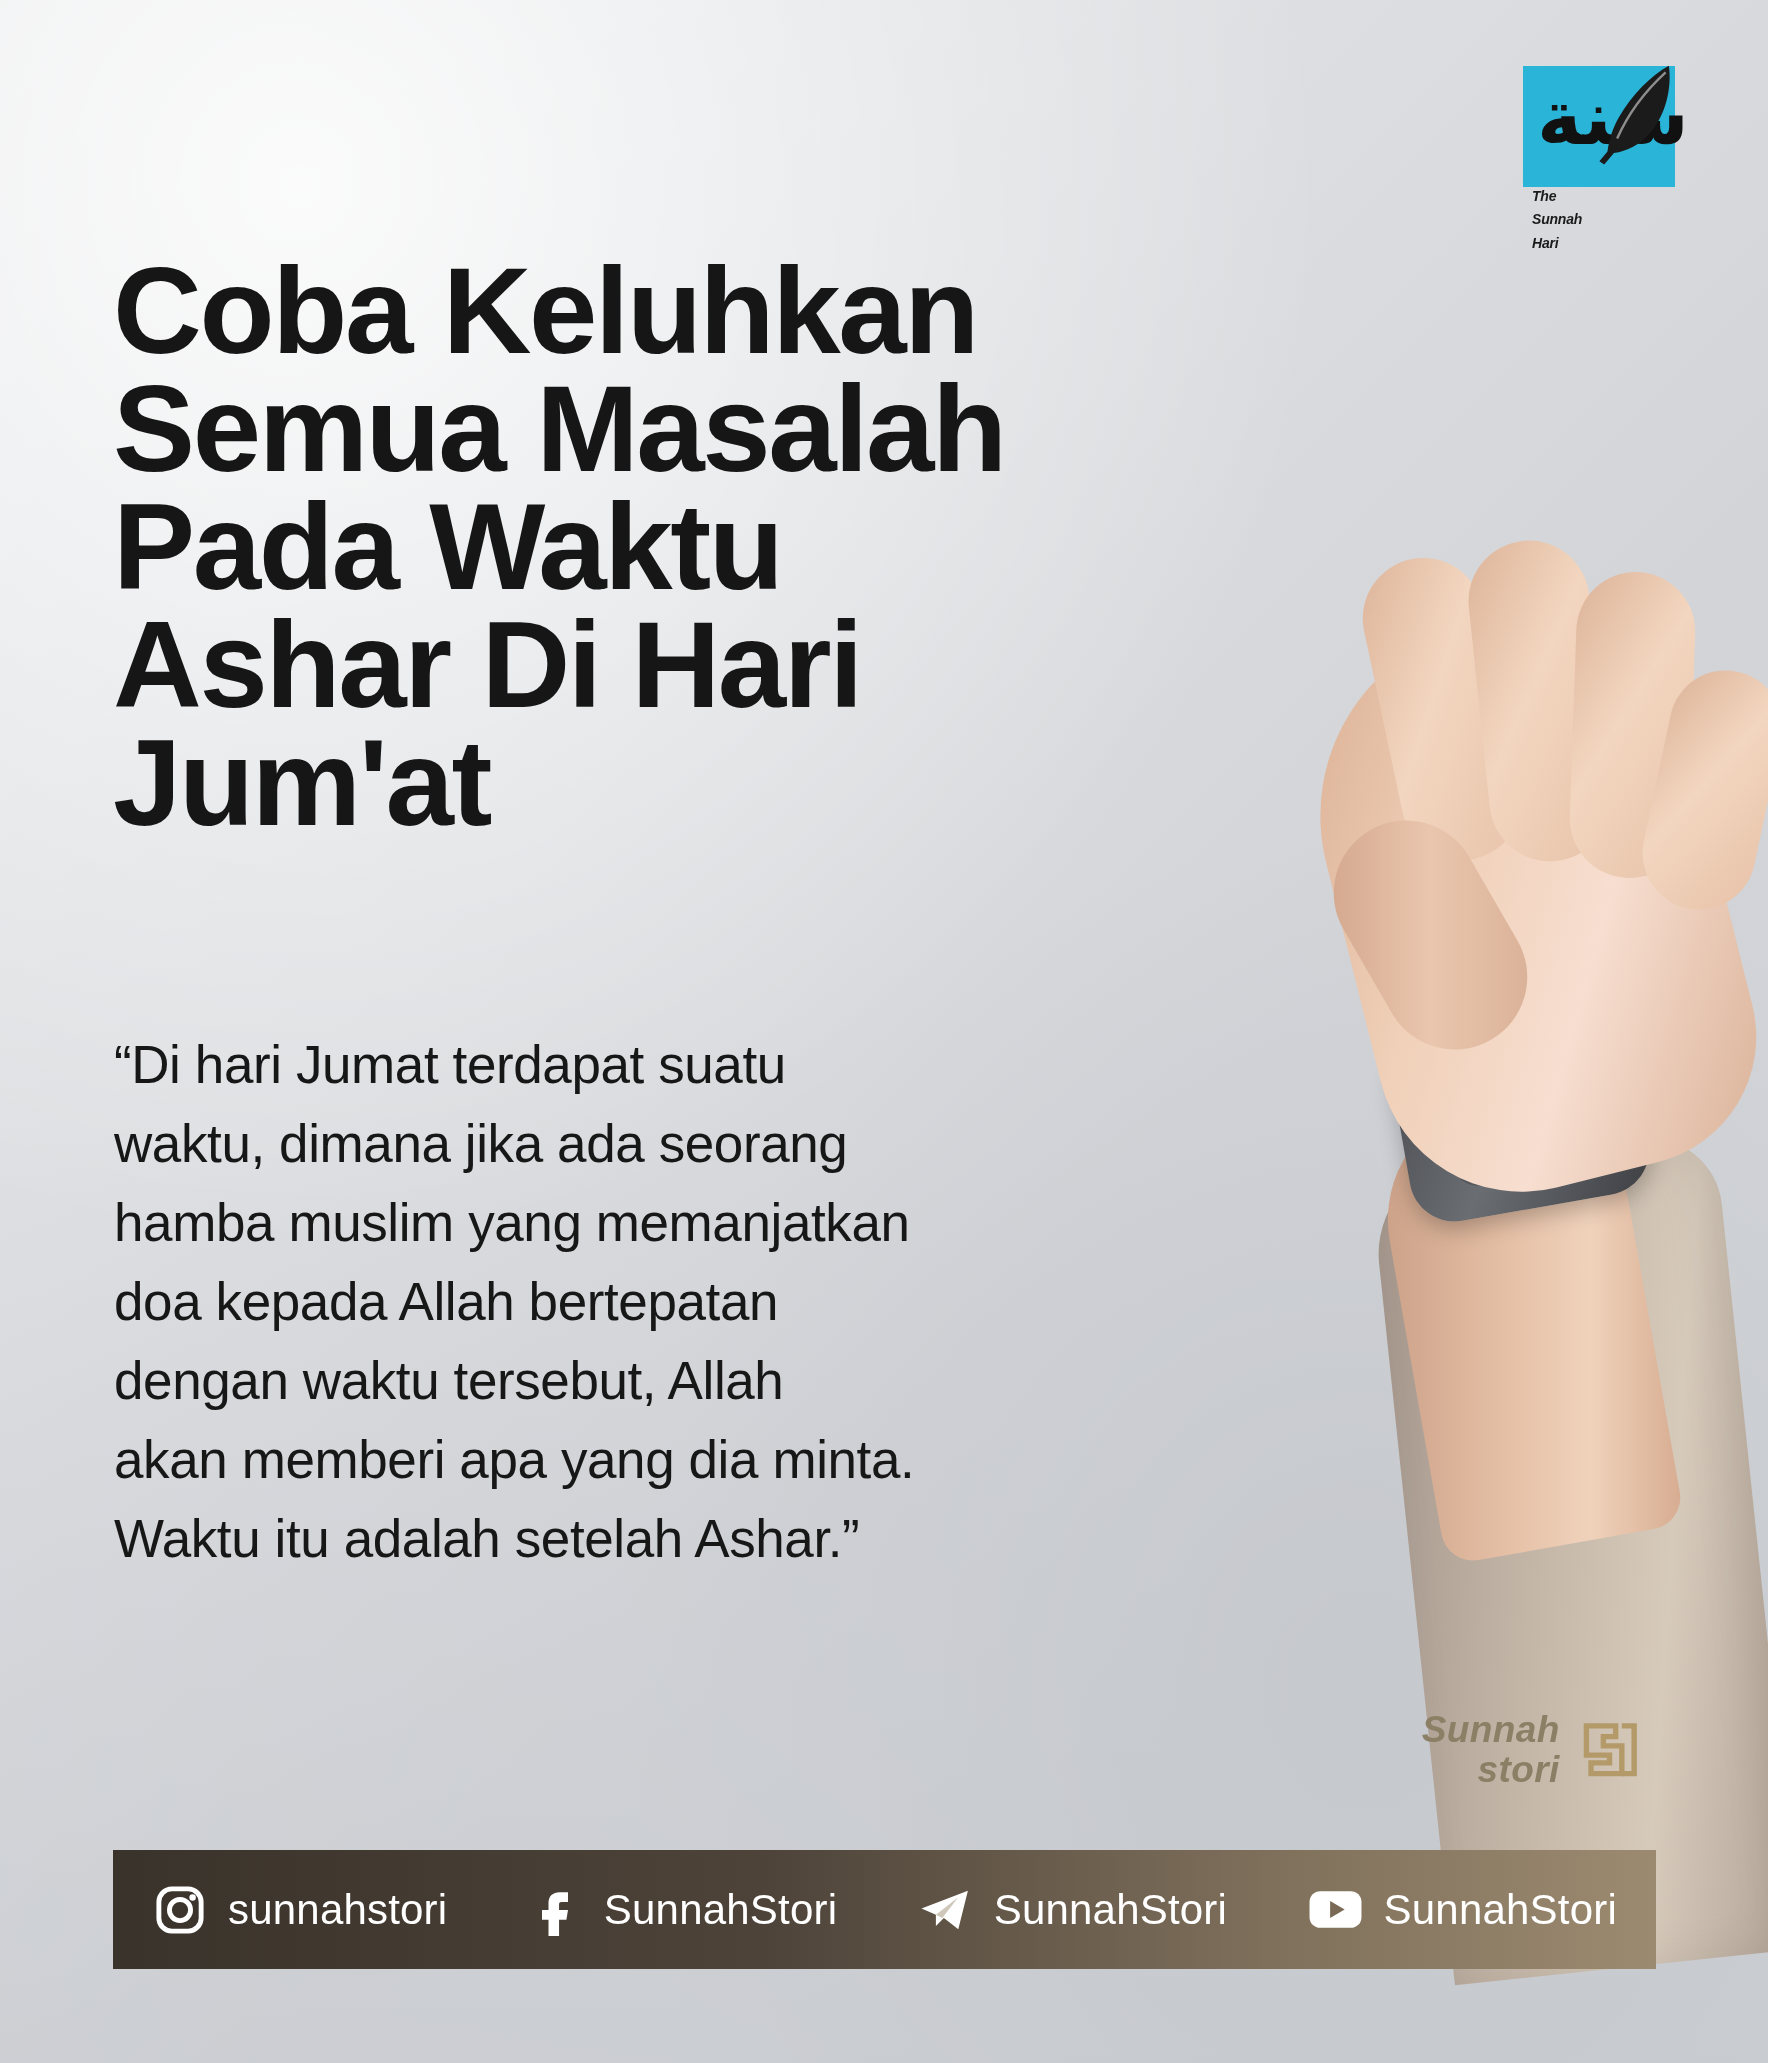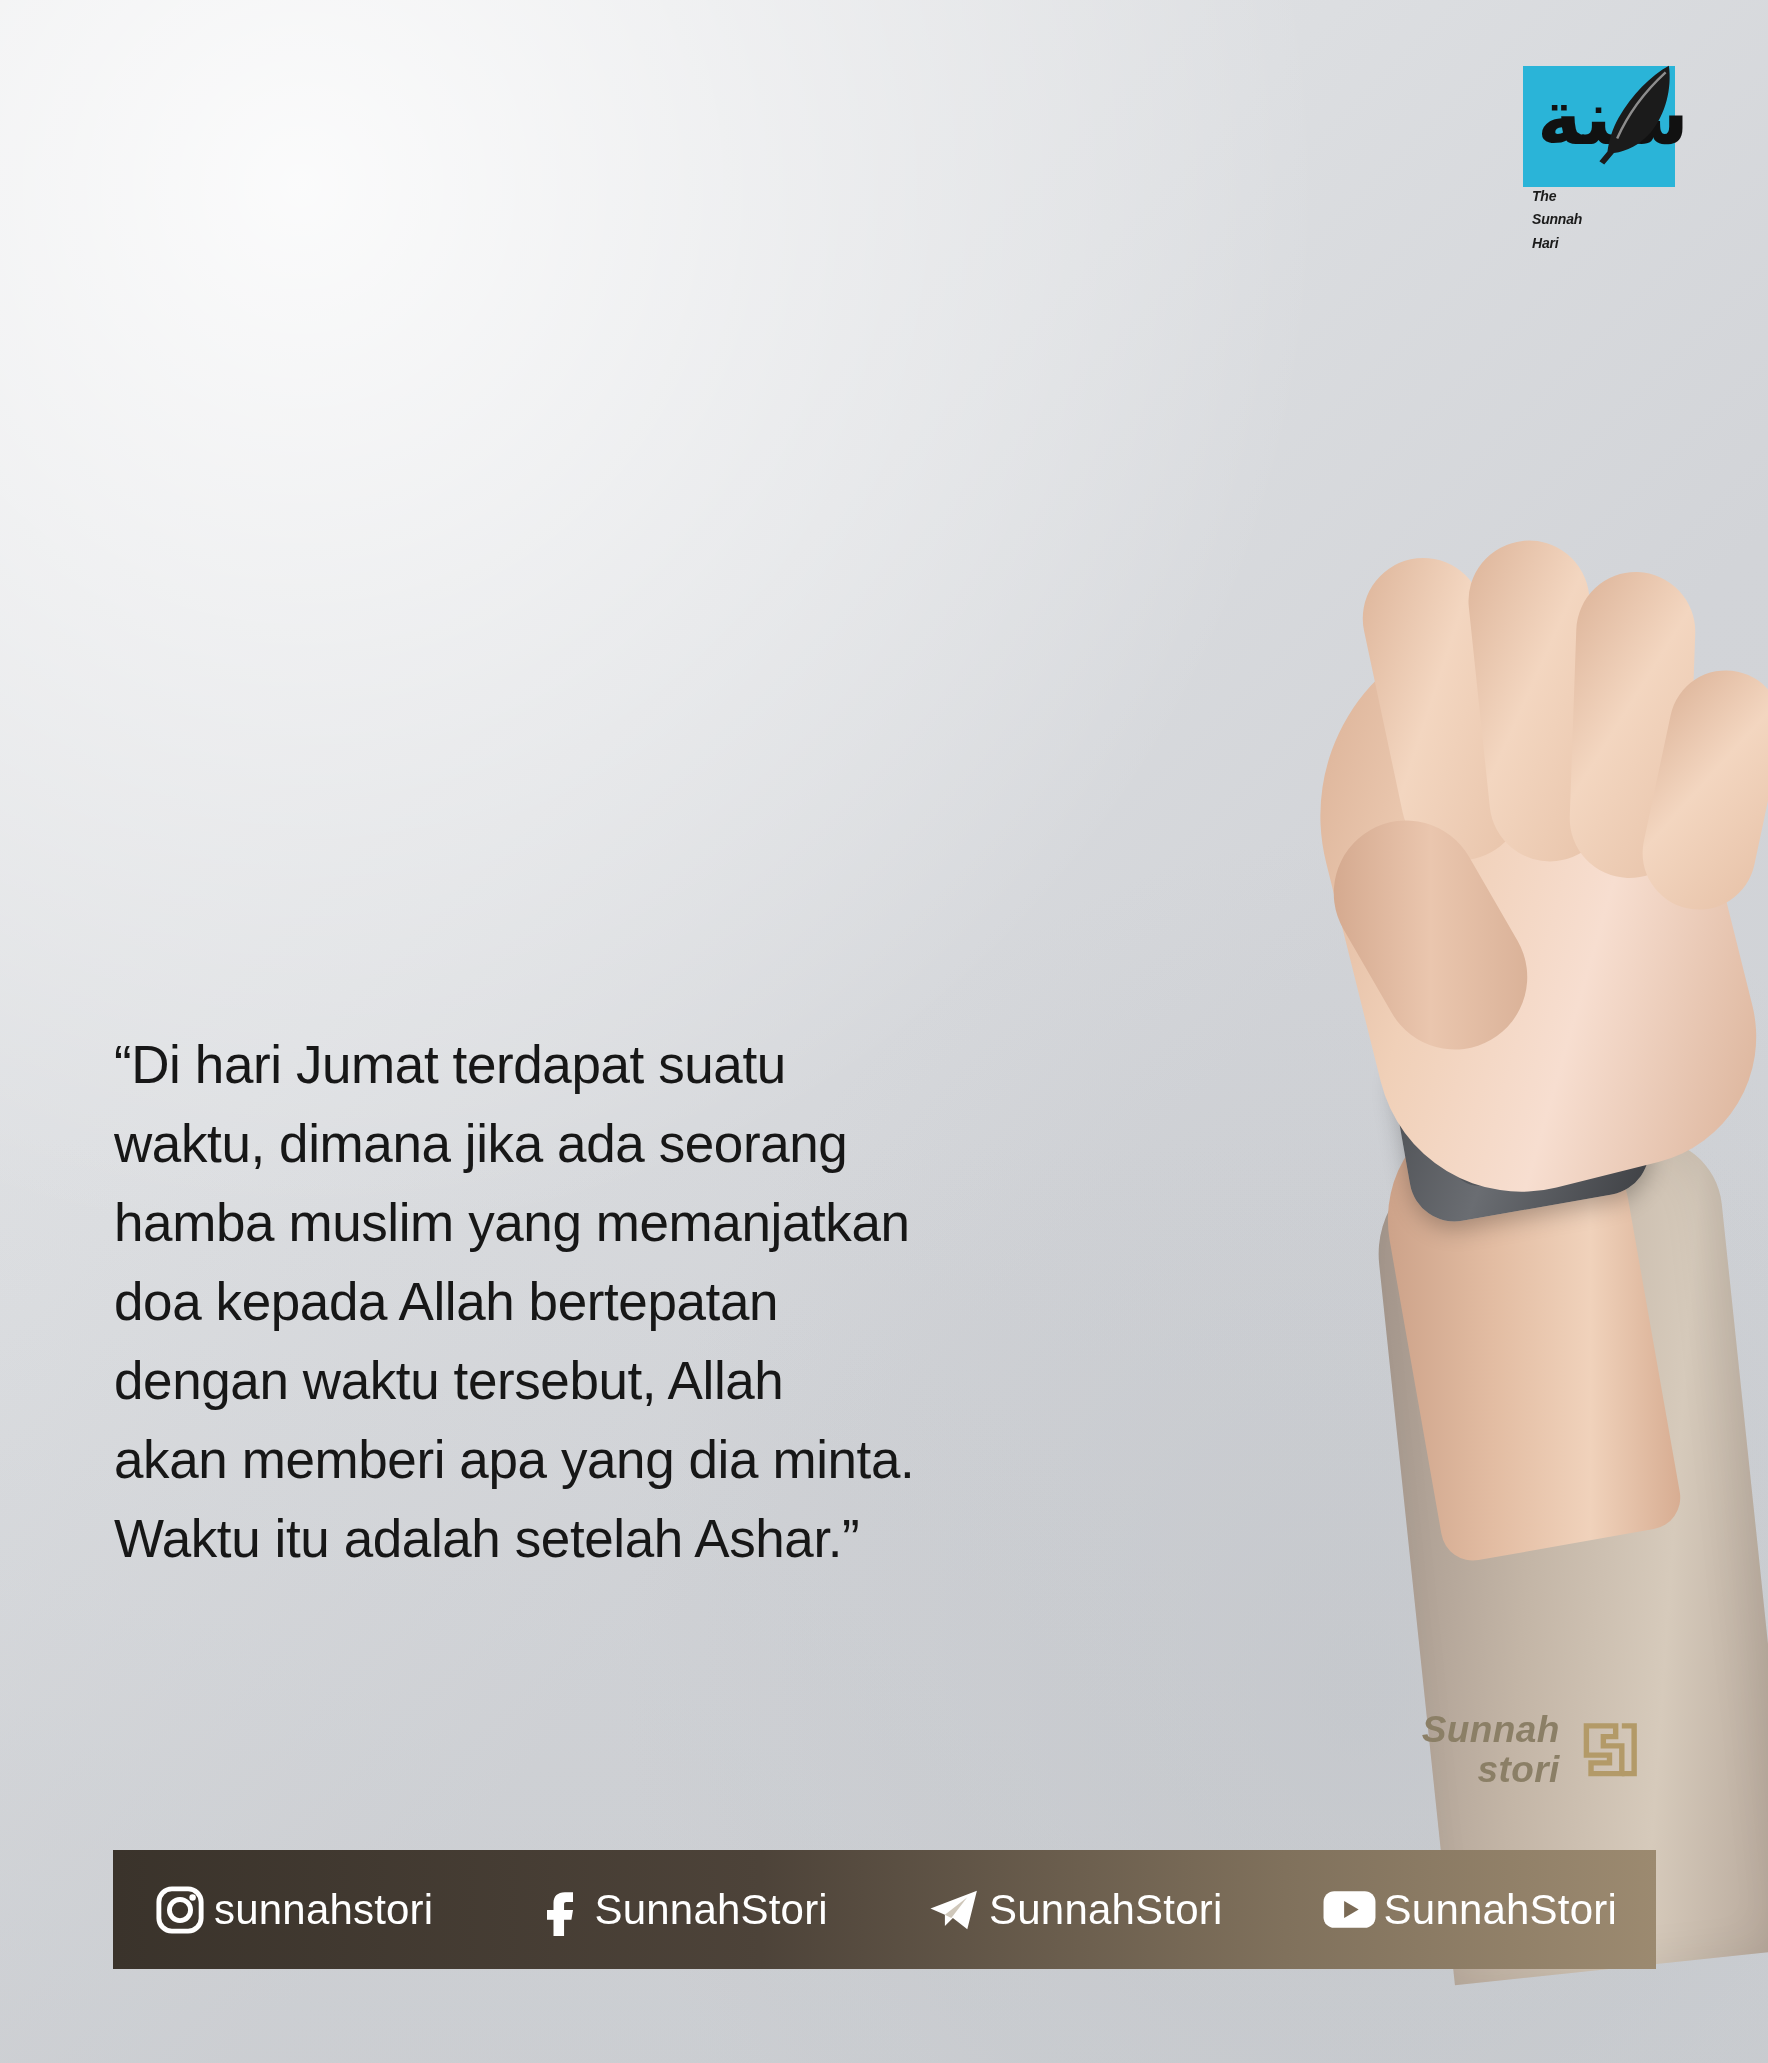--- a/index.html
+++ b/index.html
@@ -169,21 +169,21 @@
     background: linear-gradient(90deg, #3a332b 0%, #4d4339 42%, #80715c 76%, #9c8a70 100%);
     display: flex;
     align-items: center;
     justify-content: space-between;
     padding: 0 39px;
     box-sizing: border-box;
   }
   .social {
     display: flex;
     align-items: center;
-    gap: 7px;
+    gap: 21px;
   }
   .social .label {
     color: #ffffff;
     font-size: 42px;
     font-weight: 400;
     letter-spacing: 0.2px;
     white-space: nowrap;
   }
   .social .ico {
     width: 55px;
@@ -308,20 +308,25 @@
       <path d="M100 6 C78 18 54 42 38 70 C30 84 26 98 24 112 L14 124 L20 128 L32 114 C48 112 64 104 78 88 C96 66 104 34 100 6 Z" fill="#1b1b1b"></path>
       <path d="M96 14 C72 36 50 64 36 96" stroke="#ffffff" stroke-width="3" fill="none" opacity="0.5"></path>
     </svg>
     <div class="name">
       <div>The</div>
       <div>Sunnah</div>
       <div>Hari</div>
     </div>
   </div>
 
+  <div class="headline">Coba Keluhkan
+Semua Masalah
+Pada Waktu
+Ashar Di Hari
+Jum'at</div>
 
   <div class="quote">“Di hari Jumat terdapat suatu
 waktu, dimana jika ada seorang
 hamba muslim yang memanjatkan
 doa kepada Allah bertepatan
 dengan waktu tersebut, Allah
 akan memberi apa yang dia minta.
 Waktu itu adalah setelah Ashar.”</div>
 
 

